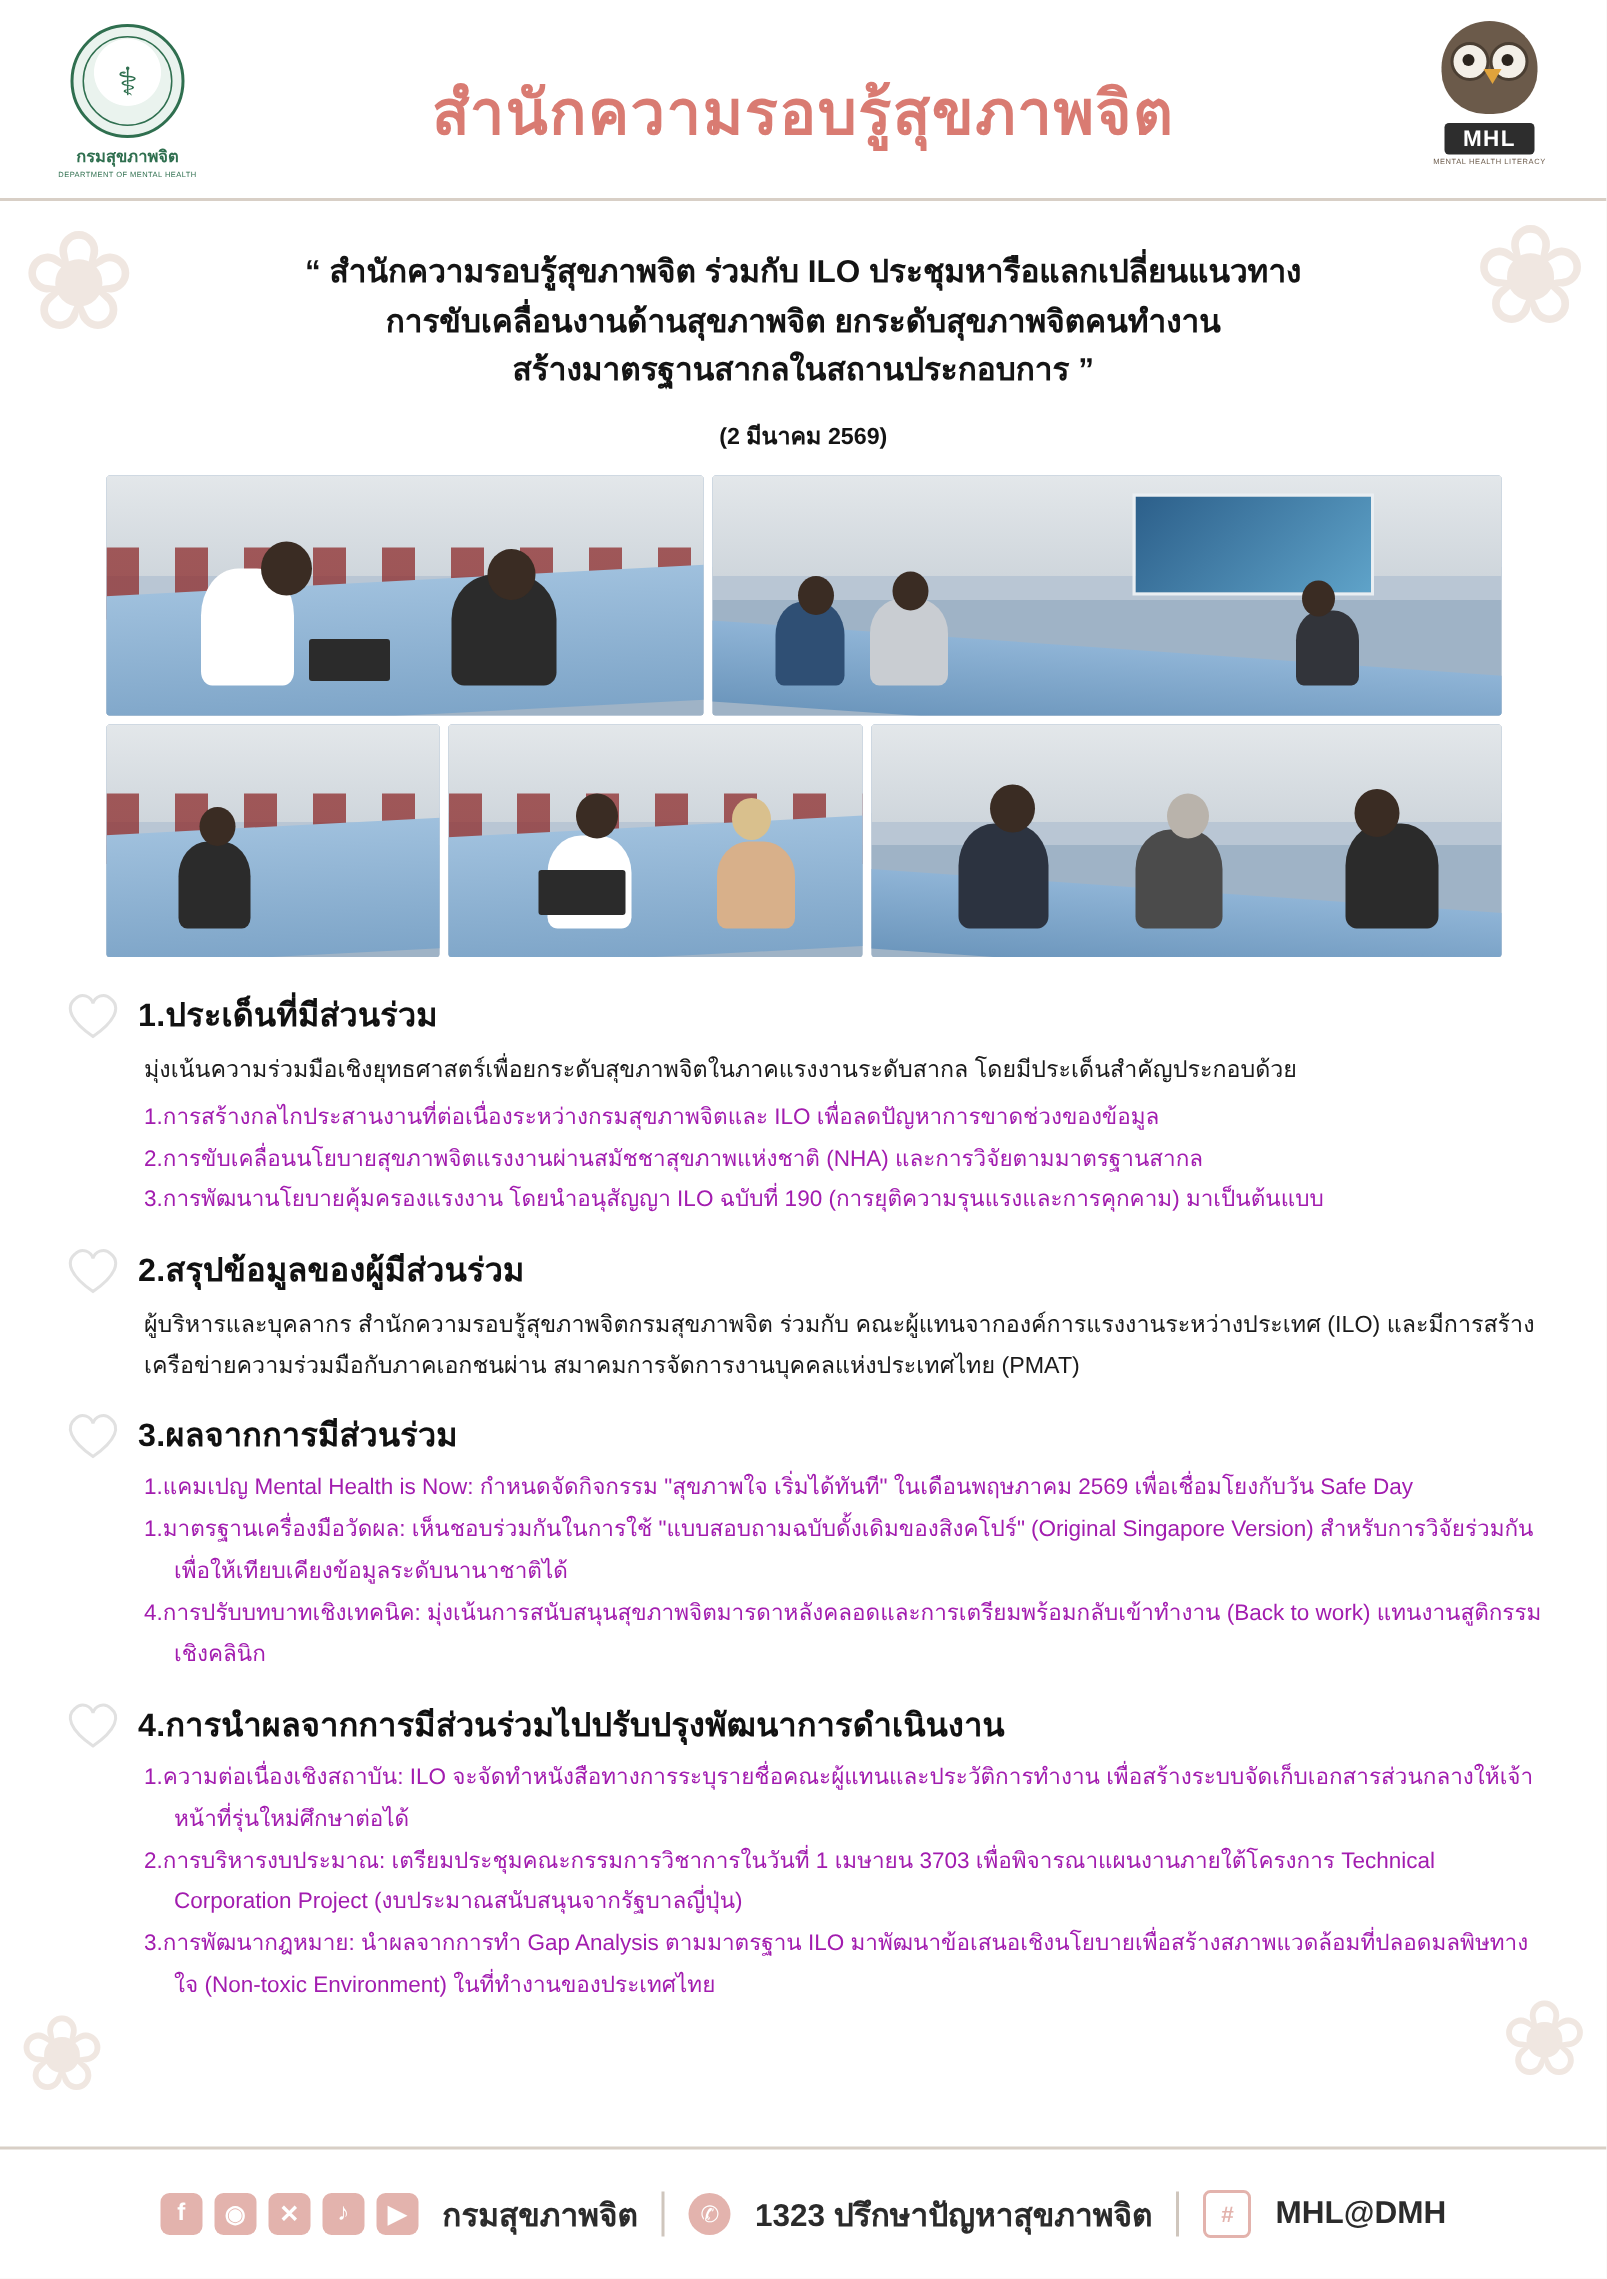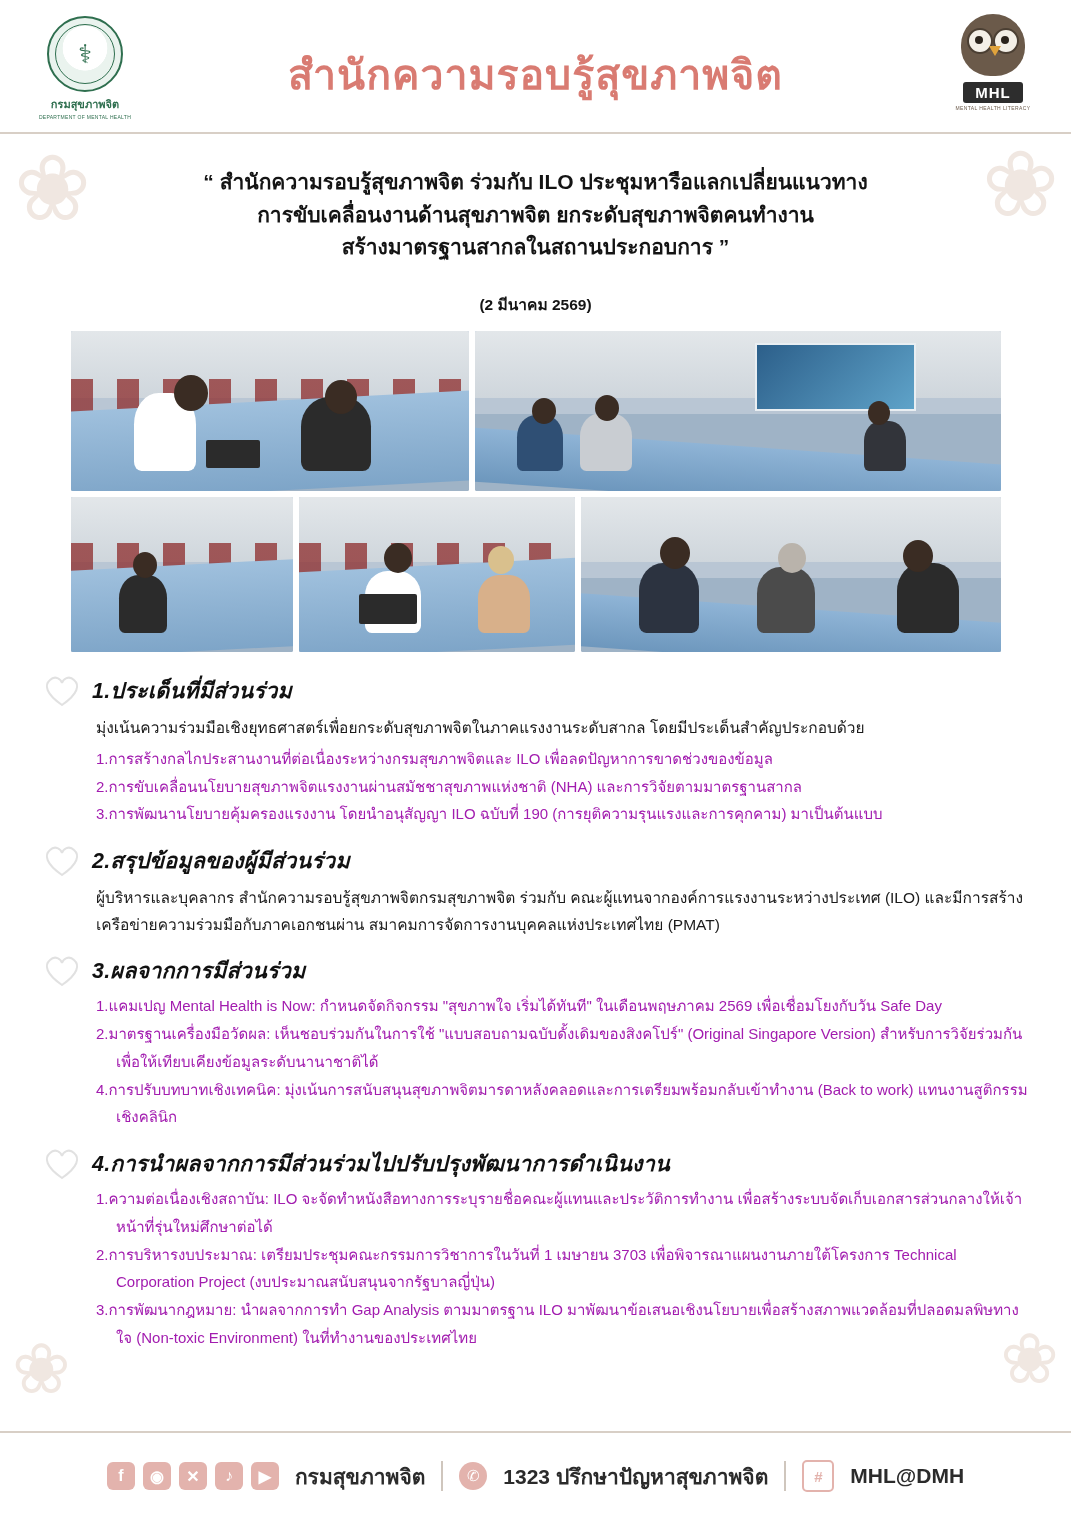--- a/index.html
+++ b/index.html
@@ -103,21 +103,21 @@
   .deco-tl{left:-2px;top:4px;font-size:92px;line-height:.8;}
   .deco-tr{right:-4px;top:0px;font-size:92px;line-height:.8;}
   .deco-bl{left:-4px;top:1180px;font-size:70px;}
   .deco-br{right:-4px;top:1170px;font-size:70px;}
 
   .doc-title{
     text-align:center;font-size:21px;font-weight:bold;line-height:1.55;
     color:#141414;margin:8px 0 0 0;
   }
   .doc-date{
-    text-align:center;font-size:15.5px;font-weight:bold;margin-top:28px;color:#141414;
+    text-align:center;font-size:15.5px;font-weight:bold;margin-top:14px;color:#141414;
   }
 
   
   .photos{margin:14px auto 0 auto;width:930px;}
   .photo-row{display:flex;gap:6px;}
   .photo-row + .photo-row{margin-top:6px;}
   .photo{
     position:relative;overflow:hidden;border-radius:2px;
     background:#8ea6bd;
   }
@@ -166,21 +166,21 @@
 
   
   .sections{margin-top:20px;}
   .section{margin-bottom:14px;position:relative;}
   .sec-head{display:flex;align-items:center;gap:10px;margin-left:4px;}
   .heart{
     width:40px;height:36px;flex:0 0 auto;position:relative;opacity:.55;
   }
   .heart svg{display:block;}
   .sec-title{
-    font-size:21.5px;font-weight:bold;color:#111;letter-spacing:.2px;font-style:italic;
+    font-size:21.5px;font-weight:bold;color:#111;letter-spacing:.2px;
   }
   .sec-lead{
     font-size:15.5px;line-height:1.75;margin:6px 0 0 58px;color:#1b1b1b;
   }
   ol.items{
     list-style:none;margin:4px 0 0 58px;padding:0;
   }
   ol.items li{
     font-size:15px;line-height:1.85;color:#a21caf;
     padding-left:20px;text-indent:-20px;
@@ -349,21 +349,21 @@
         <div class="sec-head">
           <span class="heart">
             <svg width="40" height="36" viewBox="0 0 40 36">
                 <path d="M20 33 C4 22 2 13 8 8 C13 3 19 7 20 11 C21 7 27 3 32 8 C38 13 36 22 20 33 Z" fill="none" stroke="#c9c9c9" stroke-width="2"></path>
               </svg>
           </span>
           <span class="sec-title">3.ผลจากการมีส่วนร่วม</span>
         </div>
         <ol class="items">
           <li>1.แคมเปญ Mental Health is Now: กำหนดจัดกิจกรรม "สุขภาพใจ เริ่มได้ทันที" ในเดือนพฤษภาคม 2569 เพื่อเชื่อมโยงกับวัน Safe Day</li>
-          <li>2.มาตรฐานเครื่องมือวัดผล: เห็นชอบร่วมกันในการใช้ "แบบสอบถามฉบับดั้งเดิมของสิงคโปร์" (Original Singapore Version) สำหรับการวิจัยร่วมกันเพื่อให้เทียบเคียงข้อมูลระดับนานาชาติได้</li>
+          <li>1.มาตรฐานเครื่องมือวัดผล: เห็นชอบร่วมกันในการใช้ "แบบสอบถามฉบับดั้งเดิมของสิงคโปร์" (Original Singapore Version) สำหรับการวิจัยร่วมกันเพื่อให้เทียบเคียงข้อมูลระดับนานาชาติได้</li>
           <li>4.การปรับบทบาทเชิงเทคนิค: มุ่งเน้นการสนับสนุนสุขภาพจิตมารดาหลังคลอดและการเตรียมพร้อมกลับเข้าทำงาน (Back to work) แทนงานสูติกรรมเชิงคลินิก</li>
         </ol>
       </div>
 
       <div class="section">
         <div class="sec-head">
           <span class="heart">
             <svg width="40" height="36" viewBox="0 0 40 36">
                 <path d="M20 33 C4 22 2 13 8 8 C13 3 19 7 20 11 C21 7 27 3 32 8 C38 13 36 22 20 33 Z" fill="none" stroke="#c9c9c9" stroke-width="2"></path>
               </svg>

